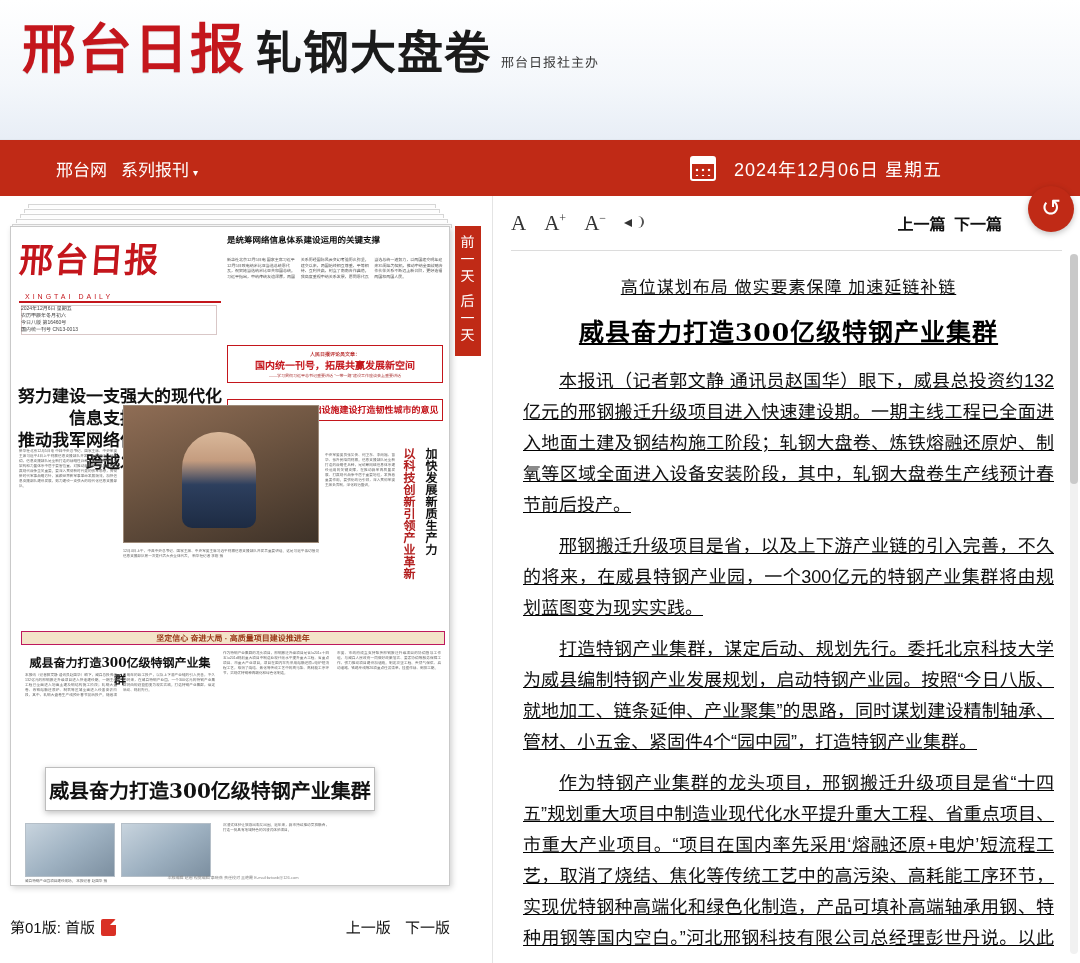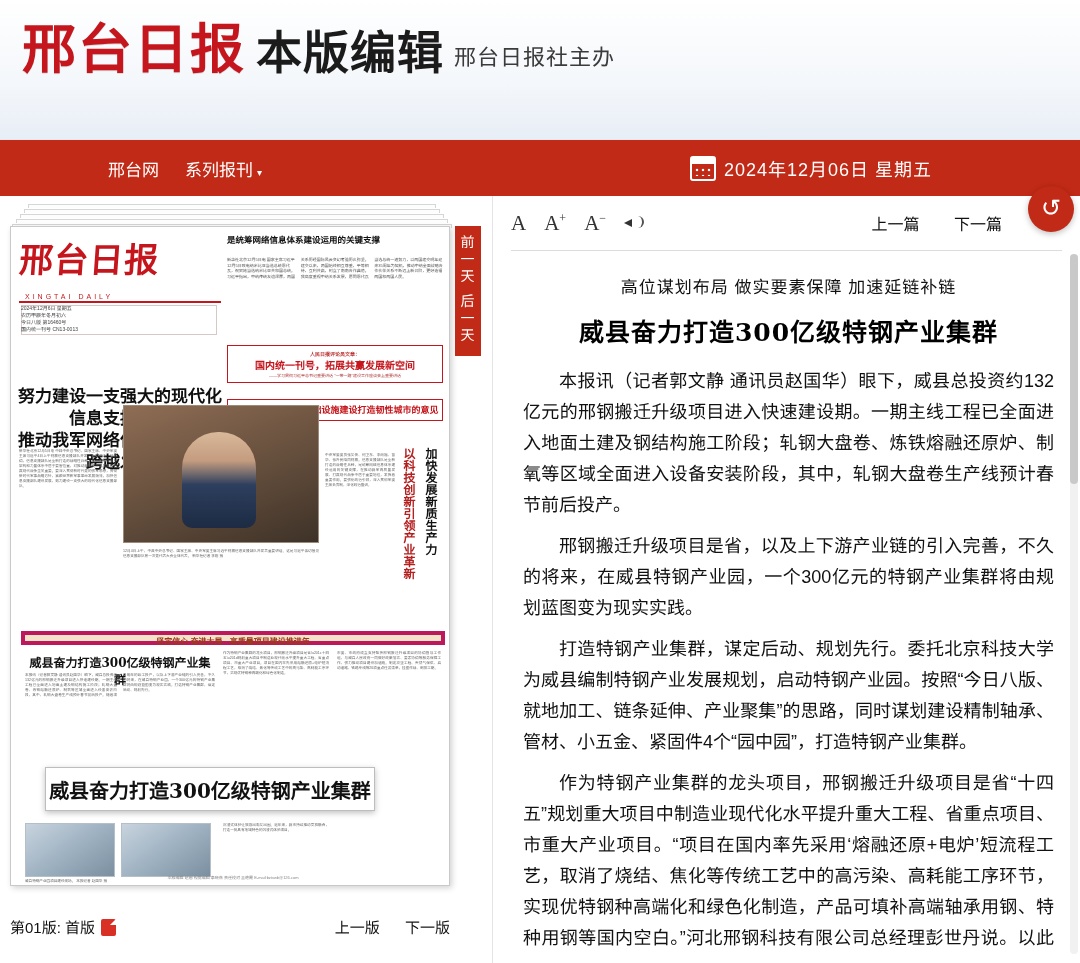--- a/index.html
+++ b/index.html
@@ -37,49 +37,49 @@
   }
   .brand-black {
     font-family: "DejaVu Serif", serif;
     font-weight: bold;
     font-size: 46px;
     color: #1b1b1b;
     line-height: 1;
     letter-spacing: 1px;
   }
   .brand-sub {
-    font-size: 22px;
+    font-size: 13px;
     color: #3b3b3b;
     padding-bottom: 5px;
     letter-spacing: 1px;
   }
 
   
   .navbar {
     height: 56px;
     background: #c02a16;
     color: #fff;
     display: flex;
     align-items: center;
     position: relative;
   }
-  .nav-left { display: flex; align-items: flex-start; padding-left: 108px; gap: 26px; }
+  .nav-left { display: flex; align-items: flex-start; padding-left: 56px; gap: 14px; }
   .nav-item {
     font-size: 17px;
     color: #ffffff;
     cursor: pointer;
     white-space: nowrap;
   }
   .nav-item .caret { font-size: 10px; margin-left: 4px; }
   .nav-right {
     position: absolute;
     left: 690px;
     display: flex;
     align-items: center;
-    gap: 8px;
+    gap: 18px;
   }
   .cal-icon {
     width: 26px; height: 25px;
     border: 2px solid #ffffff;
     border-radius: 3px;
     position: relative;
     display: inline-block;
   }
   .cal-icon::before {
     content: "";
@@ -171,21 +171,21 @@
   }
   .pp-photo::after {
     content: "";
     position: absolute; left: 58px; top: 26px; width: 74px; height: 96px;
     border-radius: 36px 36px 10px 10px;
     background: linear-gradient(180deg,#d9b89a 0%,#c49c7f 30%,#2d3f5e 55%,#1d2b43 100%);
   }
   .pp-col { font-size: 3.6px; color: #666; line-height: 5px; text-align: justify; }
   .pp-banner {
     left: 10px; top: 404px; width: 424px; height: 14px;
-    background: #f3e3c8; border: 4px solid #be185d;
+    background: #f3e3c8; border: 1px solid #be185d;
     color: #9a3b1b; font-size: 8px; font-weight: bold;
     text-align: center; line-height: 13px;
   }
   .pp-article-title {
     left: 14px; top: 426px; width: 190px; text-align: center;
     font-family: "DejaVu Serif", serif; font-weight: bold;
     font-size: 12px; color: #111;
   }
   .pp-highlight {
     left: 34px; top: 540px; width: 330px; height: 44px;
@@ -244,21 +244,21 @@
   }
   .pdf-ico::after {
     content: "";
     position: absolute; right: 0; top: 0;
     border-width: 0 0 6px 6px;
     border-style: solid;
     border-color: transparent transparent #ffffff transparent;
     transform: rotate(0deg);
   }
   .left-bottom .pager { color: #111; }
-  .left-bottom .pager span { cursor: pointer; margin-left: 21px; }
+  .left-bottom .pager span { cursor: pointer; margin-left: 10px; }
 
   
   .right-pane {
     flex: 1;
     position: relative;
     border-left: 1px solid #e4e4e4;
     background: #fff;
   }
   .tool-row {
     height: 54px;
@@ -296,40 +296,41 @@
     border-right: 2px solid #333;
     border-radius: 0 8px 8px 0;
     opacity: .85;
   }
   .art-nav {
     position: absolute;
     right: 78px;
     font-size: 16px;
     color: #111;
   }
-  .art-nav span { cursor: pointer; margin-left: 30px; }
+  .art-nav span { cursor: pointer; margin-left: 4px; font-weight: bold; }
   .back-btn {
     position: absolute;
     right: 6px; top: -10px;
     width: 46px; height: 46px;
     background: #c02a16;
     border-radius: 50%;
     color: #fff;
     font-size: 24px;
     line-height: 44px;
     text-align: center;
     box-shadow: 0 2px 6px rgba(0,0,0,.25);
     cursor: pointer;
   }
   .art-divider { height: 1px; background: #dcdcdc; margin: 0 18px; }
 
   .article {
     padding: 22px 26px 0 30px;
     height: 700px;
     overflow: hidden;
+    text-decoration: underline;
   }
   .art-shoulder {
     text-align: center;
     font-size: 17px;
     color: #111;
     letter-spacing: 1px;
     margin-bottom: 14px;
   }
   .art-title {
     text-align: center;
@@ -366,21 +367,21 @@
   }
 </style>
 </head>
 <body>
 
 <div class="page">
 
   <div class="masthead">
     <div class="masthead-inner">
       <span class="brand-red">邢台日报</span>
-      <span class="brand-black">本版编辑</span>
+      <span class="brand-black">轧钢大盘卷</span>
       <span class="brand-sub">邢台日报社主办</span>
     </div>
   </div>
 
   <div class="navbar">
     <div class="nav-left">
       <span class="nav-item">
         <span>邢台网</span>
       </span>
       <span class="nav-item">

